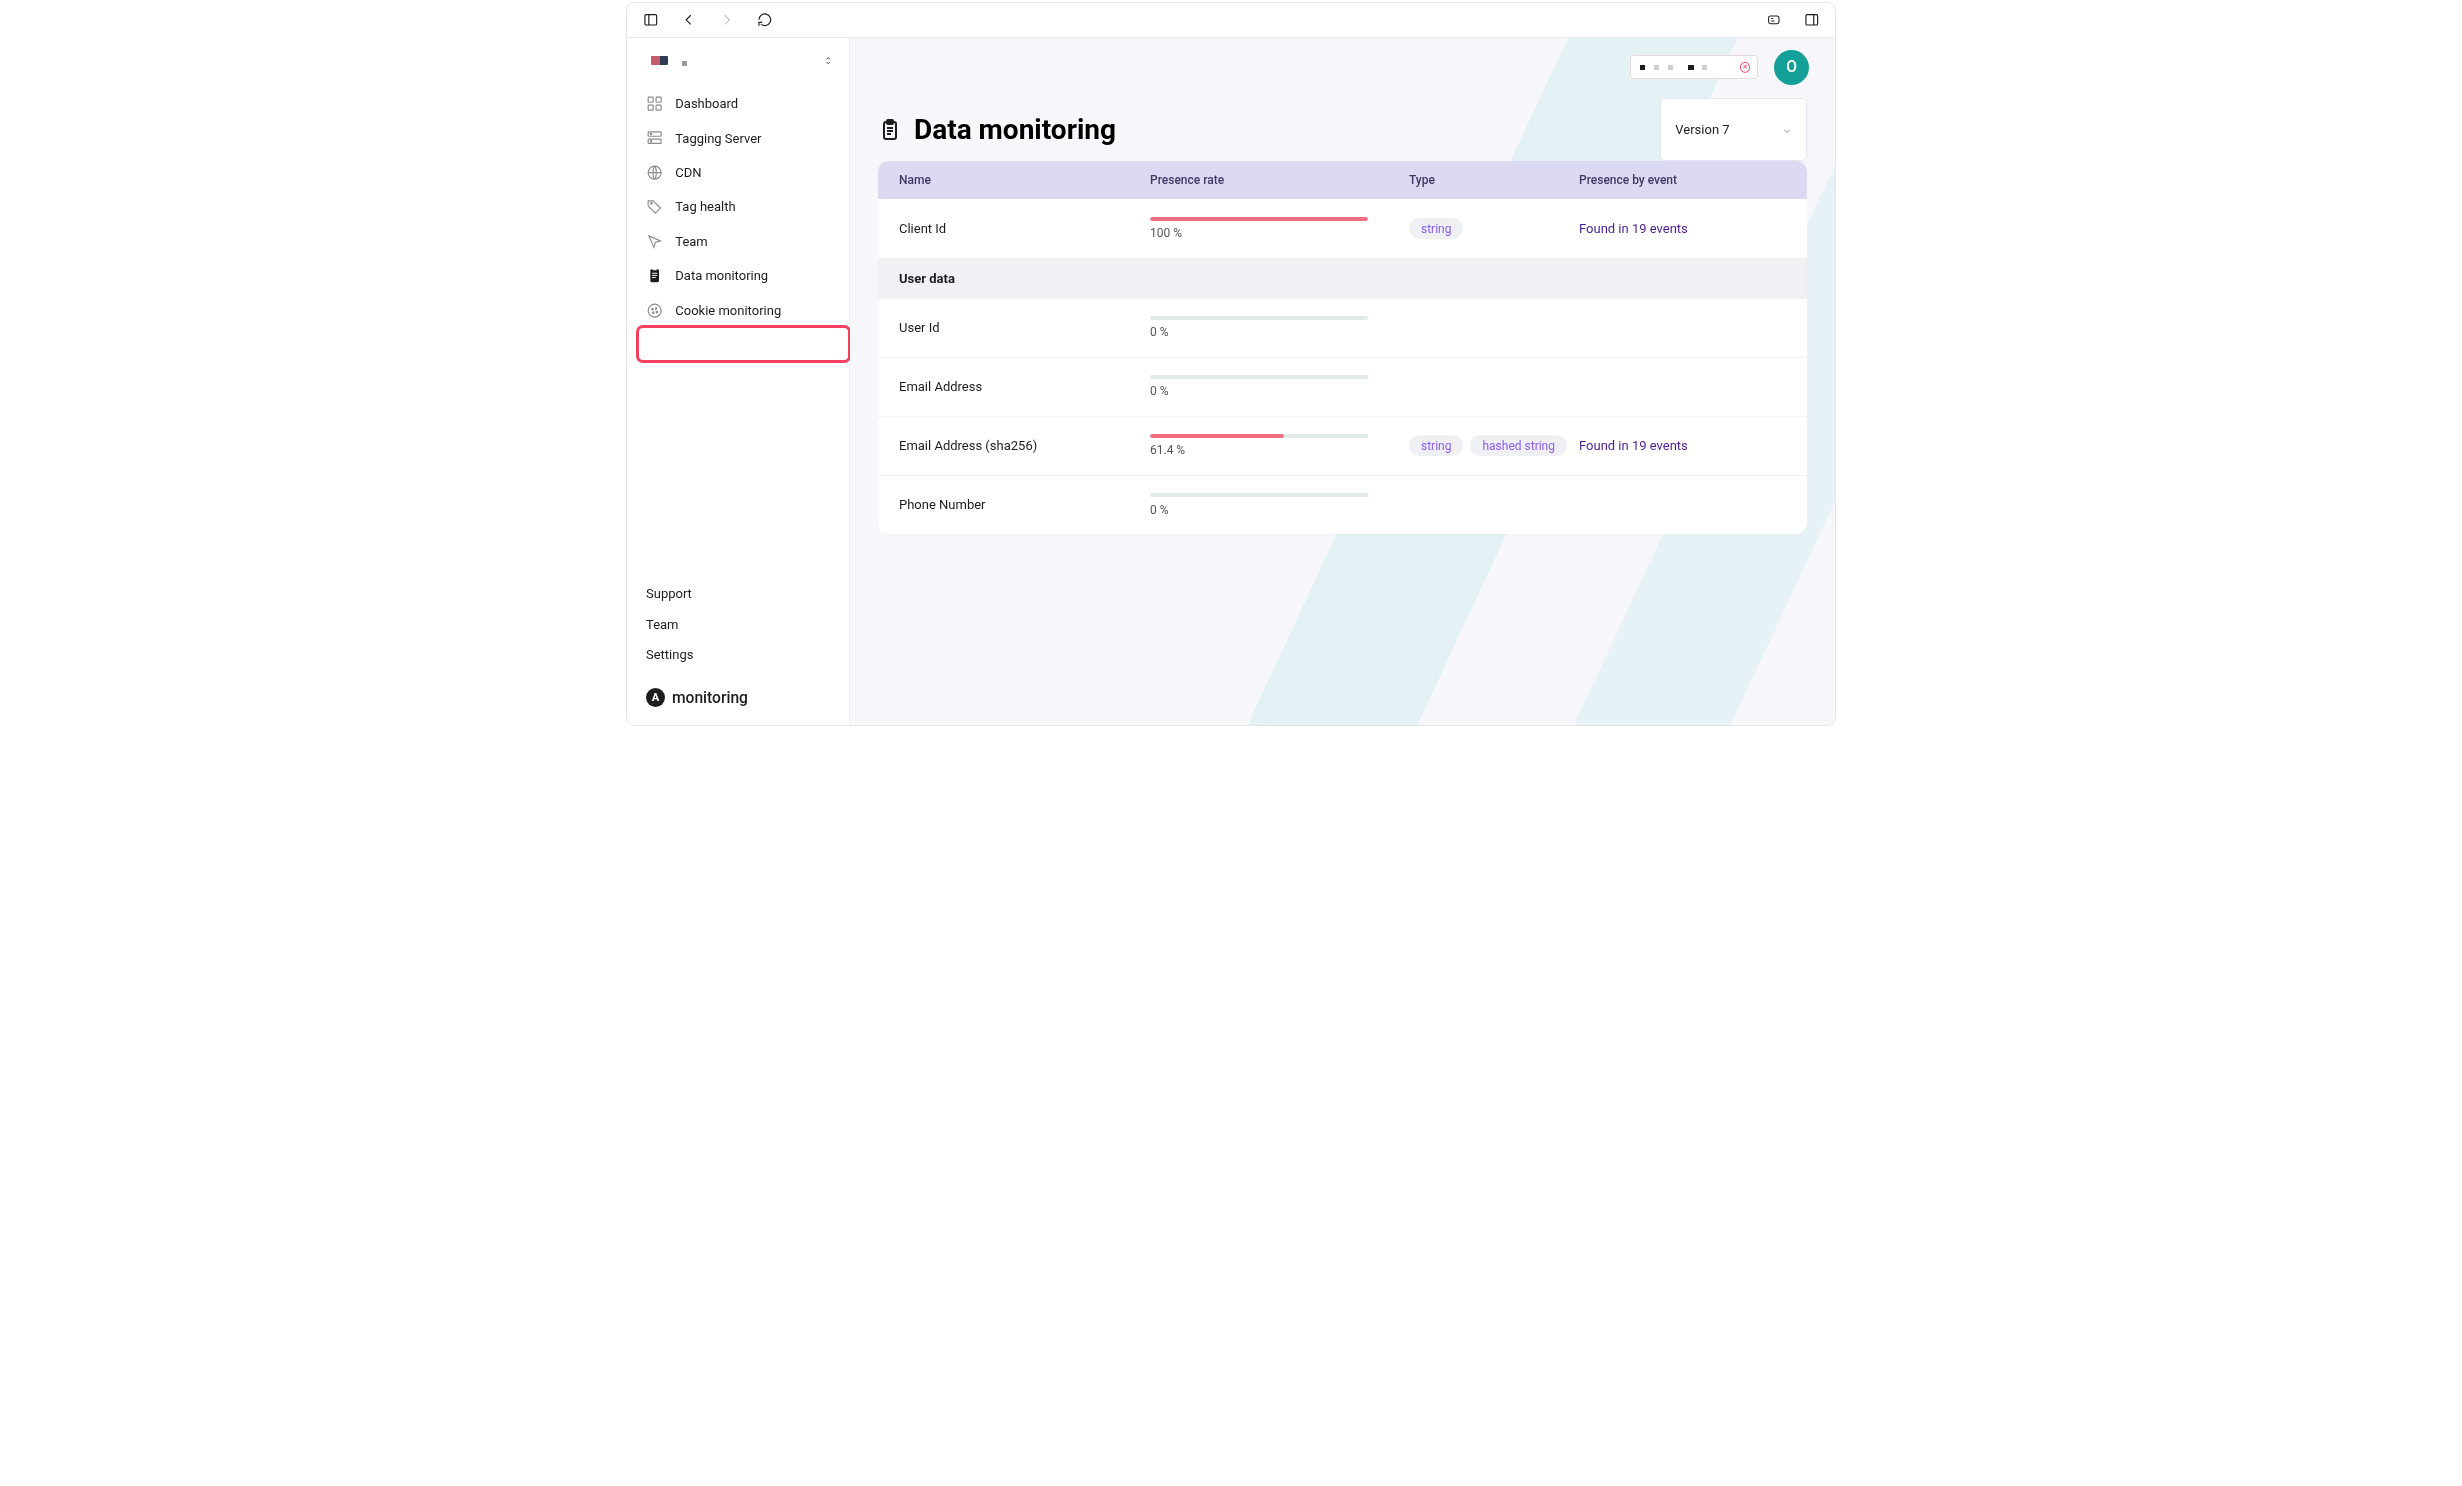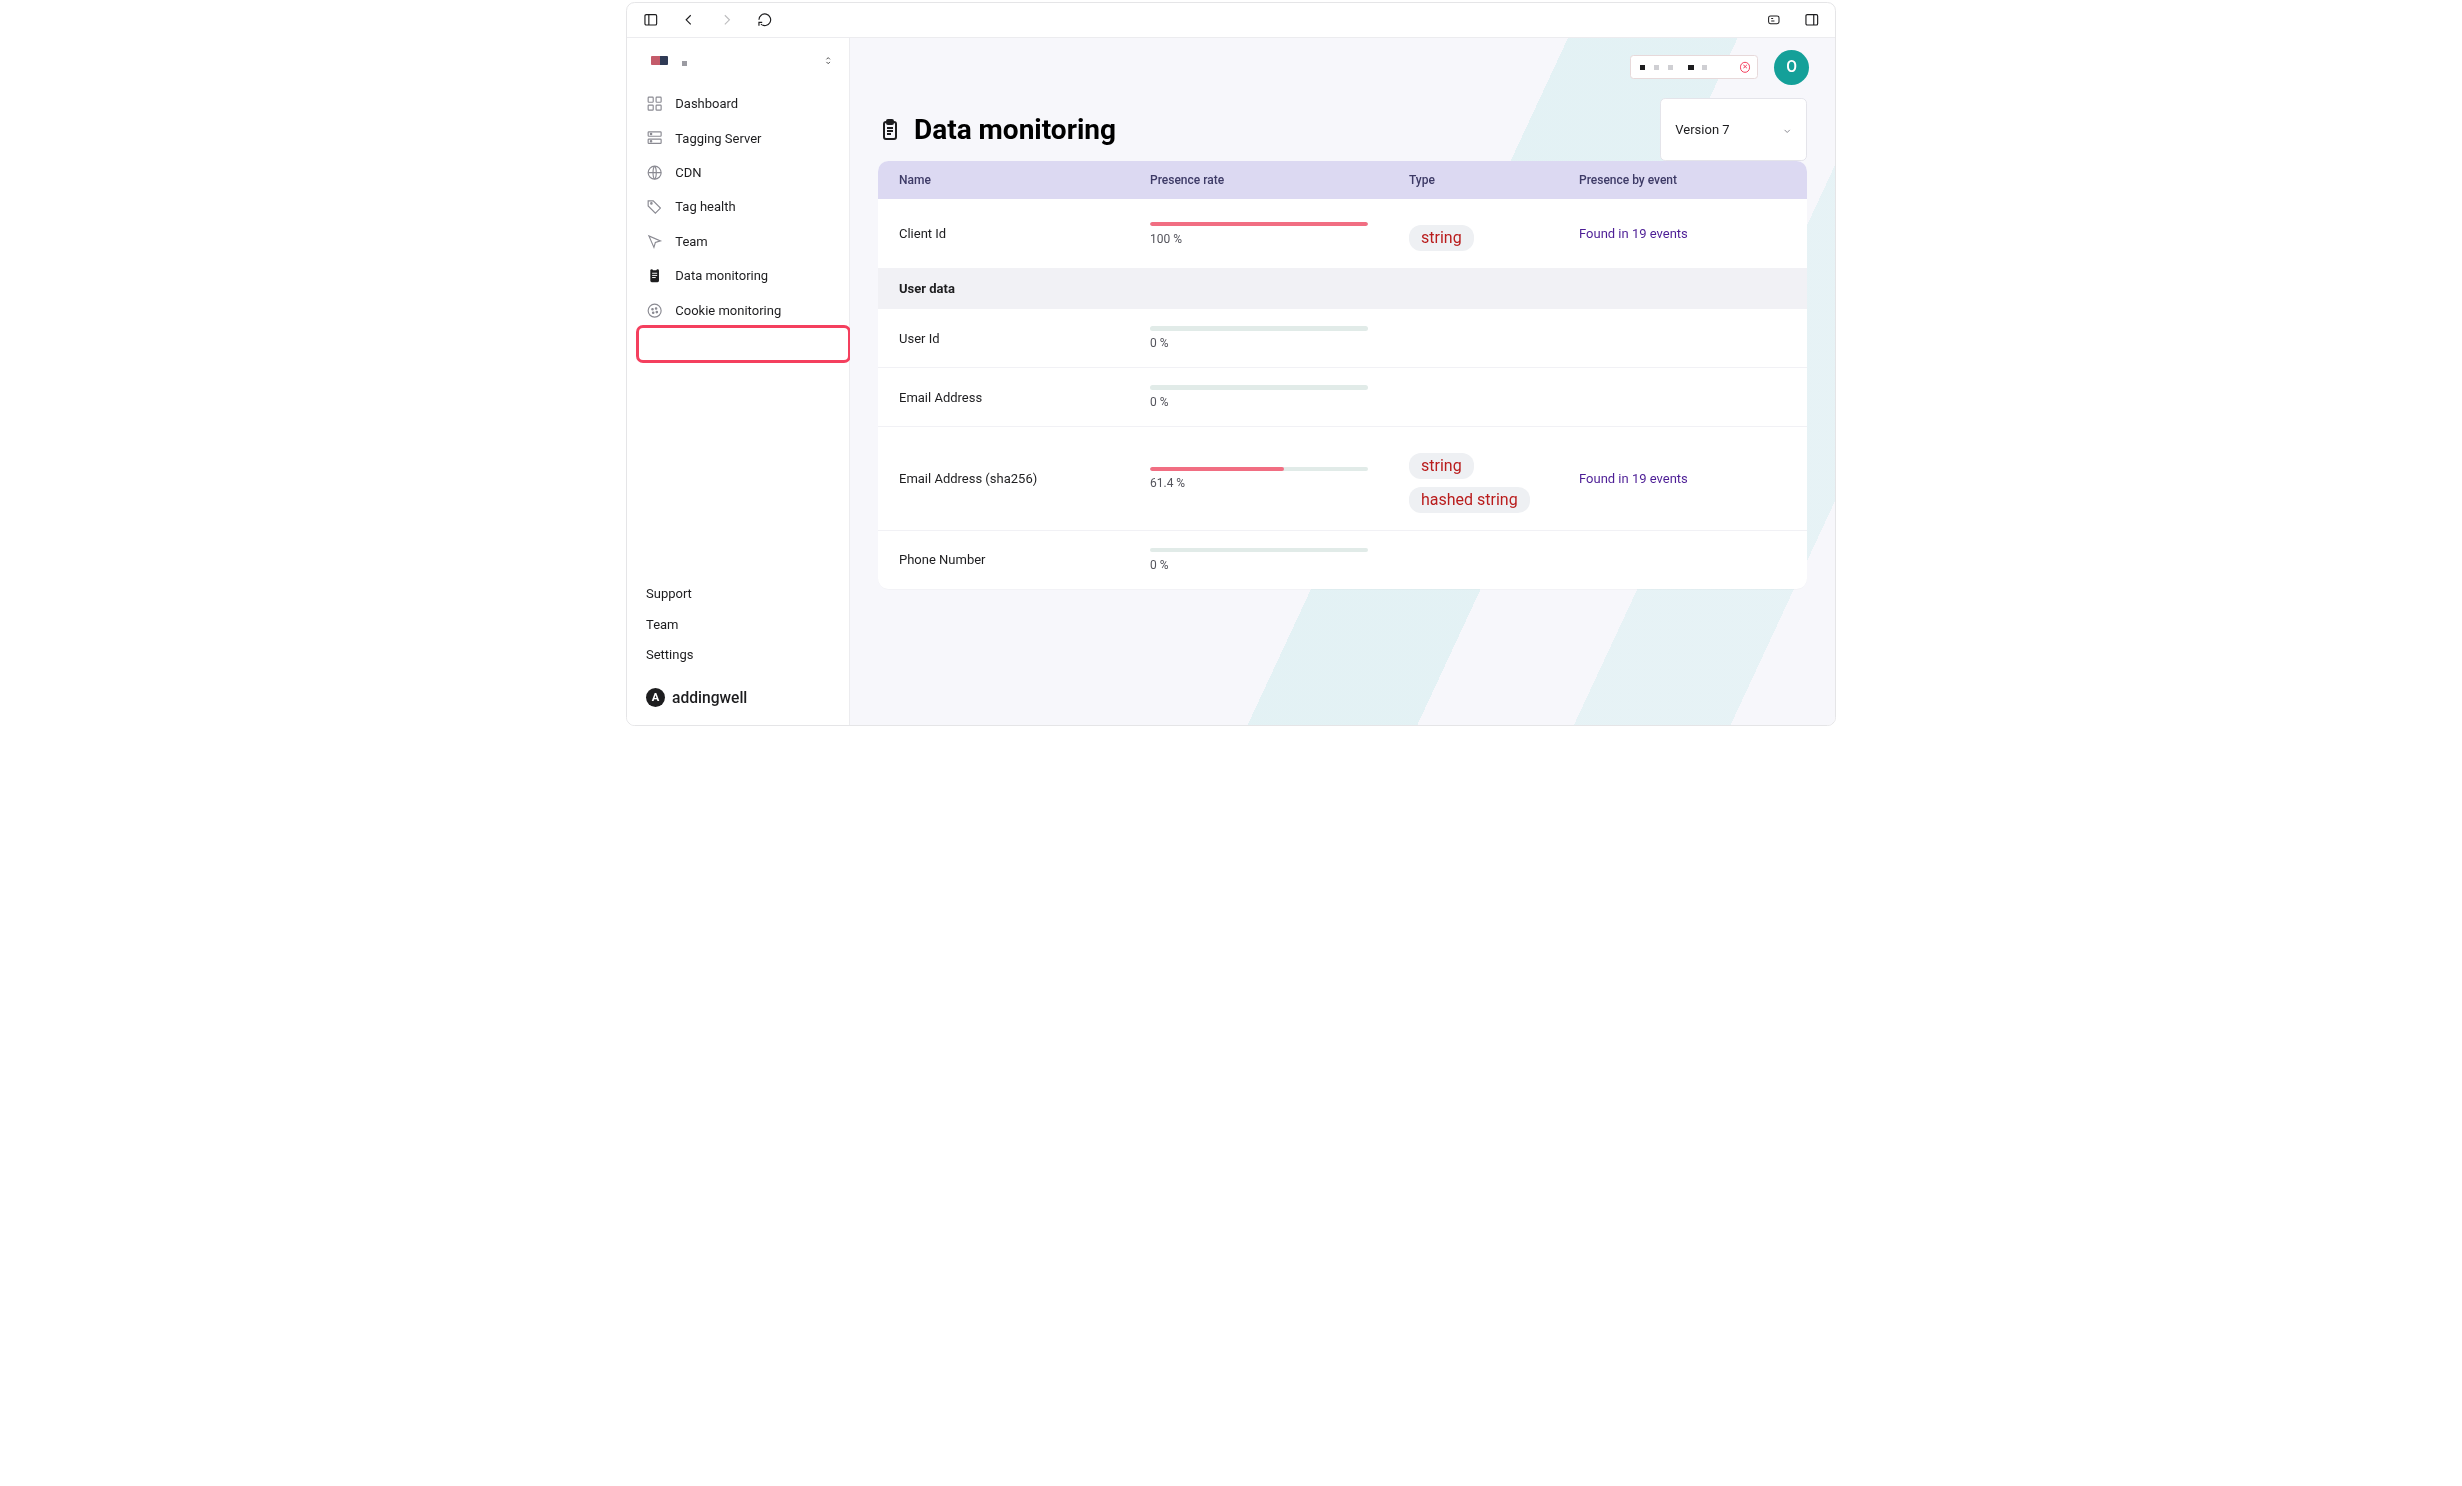--- a/index.html
+++ b/index.html
@@ -178,23 +178,22 @@
   .bar-wrap{display:flex;flex-direction:column;gap:5.2px;}
   .bar-track{
     width:218px;height:4.3px;border-radius:2.6px;background:#e1ebe8;
     overflow:hidden;
   }
   .bar-fill{height:100%;background:#f16e82;border-radius:2.6px;}
   .bar-label{font-size:12px;color:#54545c;}
   .pill{
     display:inline-flex;align-items:center;
     background:#eef0f3;border-radius:12px;
-    padding:3.5px 12px;font-size:16px;color:#b91c1c;
+    padding:3.5px 12px;font-size:12px;color:#8b5cf6;
     margin-right:7px;
-    margin-top:8px;
   }
   .events{font-size:13px;color:#4c1d95;text-align:left;}
 </style>
 </head>
 <body>
 
 <div class="window">
 
   <div class="chrome-bar">
     <div class="chrome-left">
@@ -330,21 +329,21 @@
 
       <div class="nav-highlight"></div>
 
       <div class="nav-bottom">
         <a>Support</a>
         <a>Team</a>
         <a>Settings</a>
       </div>
       <div class="brand">
         <span class="brand-logo">A</span>
-        <span>addingwell</span>
+        <span>monitoring</span>
       </div>
     </aside>
 
     <main class="main">
       <div class="topbar">
         <div class="server-pill">
           <span class="sp-dot"></span>
           <span class="sp-dot gray"></span>
           <span class="sp-dot gray"></span>
           <span class="sp-dot" style="margin-left:7px;"></span>

